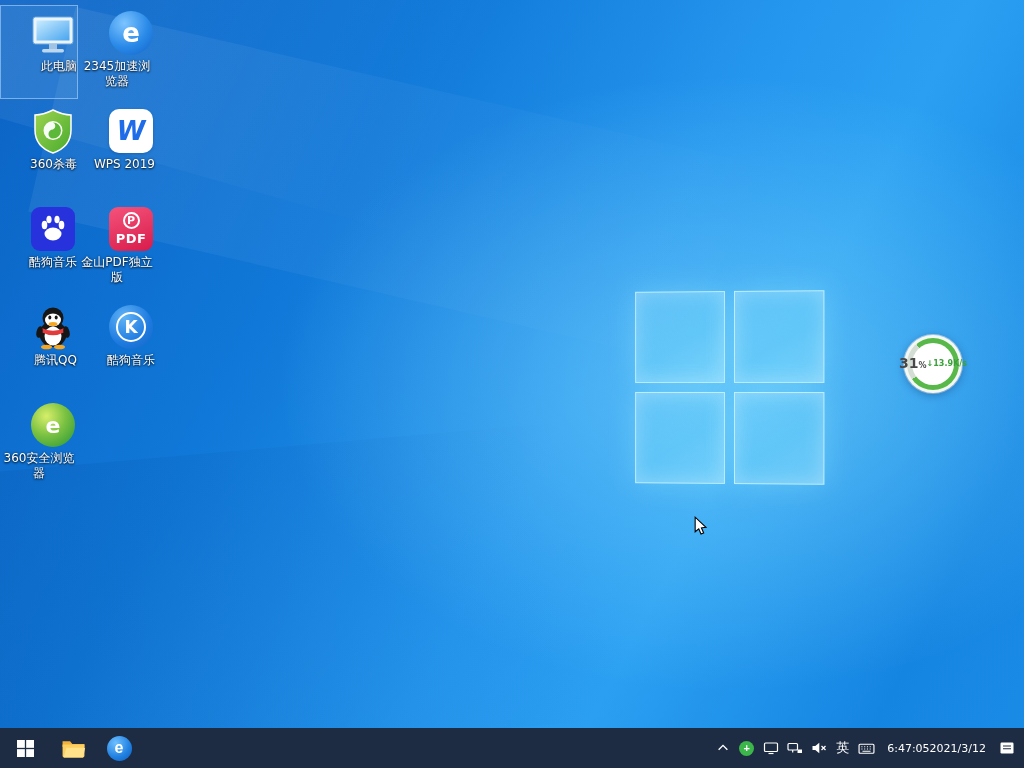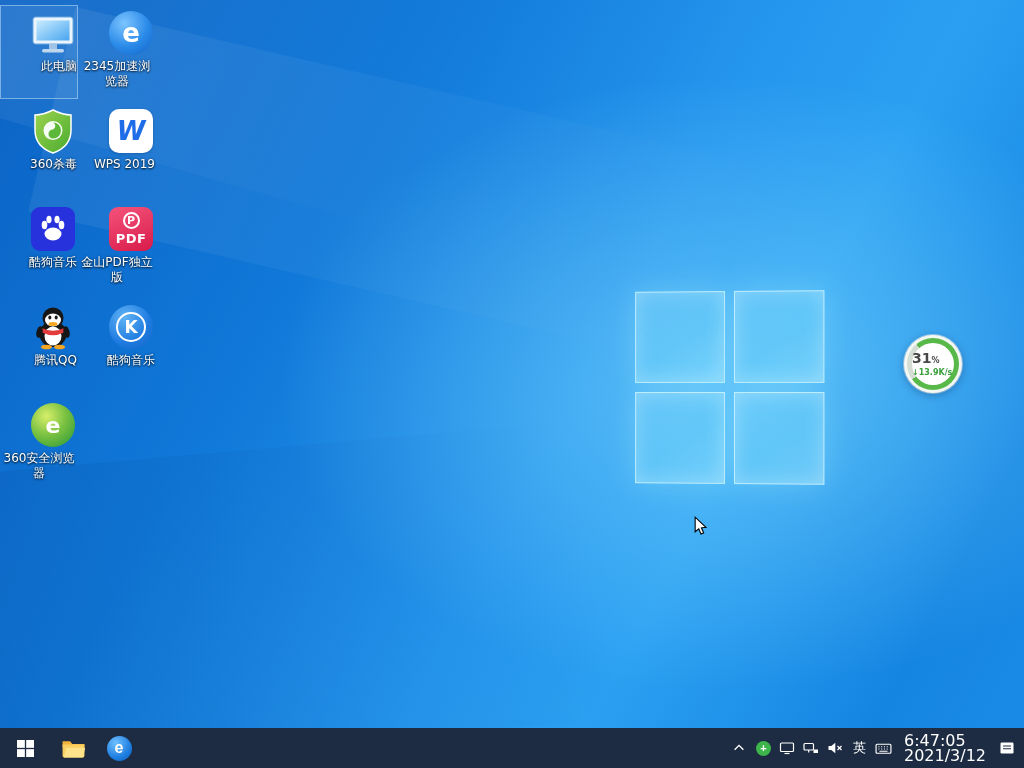--- a/index.html
+++ b/index.html
@@ -62,40 +62,40 @@
   .pdficon{width:44px;height:44px;border-radius:9px;display:flex;flex-direction:column;align-items:center;justify-content:center;gap:2px;
     background:linear-gradient(160deg,#f4537b,#d81b4a)}
   .pdf-p{width:17px;height:17px;border:2px solid #fff;border-radius:50%;color:#fff;font-size:11px;font-weight:bold;line-height:13px;text-align:center}
   .pdf-t{color:#fff;font-size:13px;font-weight:bold;letter-spacing:.5px}
 
   
   .floatball{position:absolute;left:904px;top:335px;width:58px;height:58px;border-radius:50%;background:#f4f8f4;padding:3px;
     box-shadow:0 2px 8px rgba(0,30,80,.35),0 0 0 1px rgba(255,255,255,.55);cursor:pointer}
   .fb-ring{width:52px;height:52px;border-radius:50%;padding:5px;
     background:conic-gradient(from -40deg,#58b94a 0 76%,#d3ddd3 76% 100%)}
-  .fb-core{width:42px;height:42px;border-radius:50%;background:#fff;display:flex;flex-direction:column;justify-content:center}
+  .fb-core{width:42px;height:42px;border-radius:50%;background:#fff;display:flex;align-items:center;justify-content:center}
   .fb-pct{font-size:14px;font-weight:bold;color:#474747;line-height:14px}
   .fb-pct small{font-size:8px;font-weight:bold}
   .fb-speed{font-size:8px;color:#3da03d;line-height:10px;font-weight:bold}
 
   
   .cursor{position:absolute;left:691px;top:514px;width:20px;height:23px;z-index:9;pointer-events:none}
 
   
   .taskbar{position:absolute;left:0;bottom:0;width:1024px;height:40px;background:#1d2c42;display:flex;justify-content:space-between;z-index:5}
   .tb-left{display:flex}
   .tb-btn{width:46px;height:40px;display:flex;align-items:center;justify-content:center;background:transparent;border:0;cursor:pointer}
   .tb-btn.start{width:50px}
   .tb-e{width:25px;height:25px;border-radius:50%;position:relative;background:radial-gradient(circle at 35% 28%,#6ec0ff,#1f7fe0 60%,#0d5bbd)}
   .tb-e span{position:absolute;inset:0;display:flex;align-items:center;justify-content:center;font-size:16px;font-weight:bold;color:#fff}
   .tb-right{display:flex;align-items:center;gap:1px;padding-right:6px}
   .tray-btn{height:40px;min-width:23px;padding:0 3px;display:flex;align-items:center;justify-content:center;background:transparent;border:0;color:#fff;cursor:pointer}
   .ime{font-size:13px;color:#fff}
   .gdot{width:15px;height:15px;border-radius:50%;background:#3cb54a;display:flex;align-items:center;justify-content:center;color:#fff;font-size:11px;font-weight:bold;line-height:1}
-  .tb-clock{display:flex;flex-direction:column;align-items:flex-start;justify-content:center;color:#fff;font-size:16px;line-height:15px;padding:0 8px;cursor:pointer}
+  .tb-clock{display:flex;align-items:center;justify-content:center;color:#fff;font-size:11px;line-height:15px;padding:0 8px;cursor:pointer}
 </style>
 </head>
 <body>
 
 <div class="screen">
 
   <div class="wall">
     <div class="beam beam1"></div>
     <div class="beam beam2"></div>
     <div class="beam beam3"></div>

